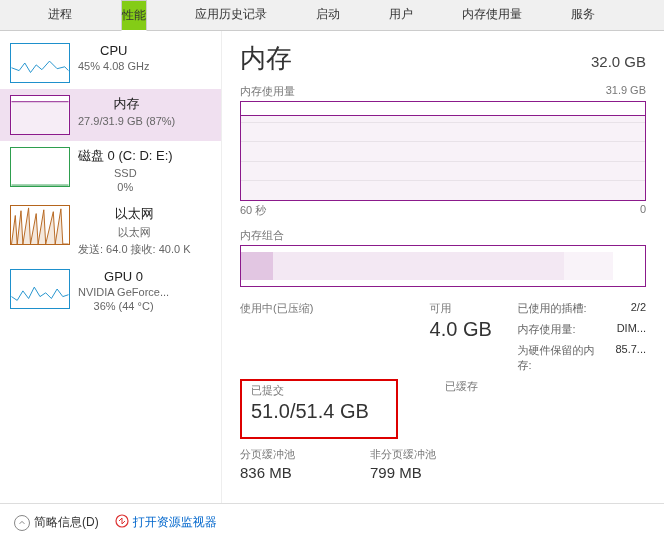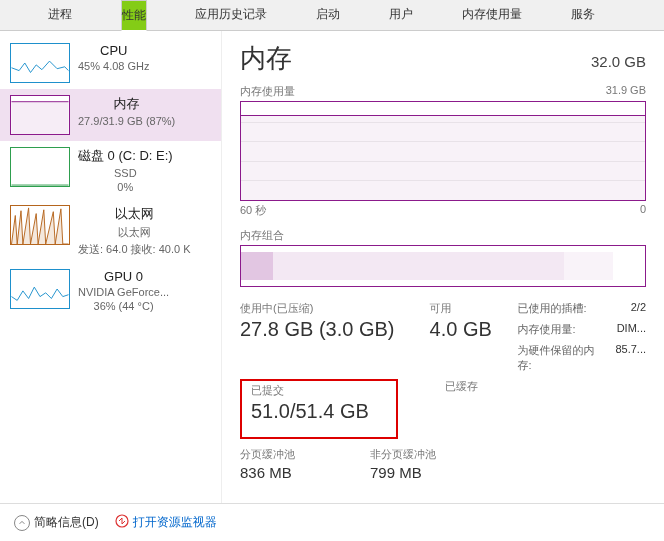--- a/index.html
+++ b/index.html
@@ -150,21 +150,20 @@
     <div class="comp-chart">
       <div class="seg" style="left:0;width:8%;background:rgba(139,26,139,0.25)"></div>
       <div class="seg" style="left:8%;width:72%;background:rgba(139,26,139,0.1)"></div>
       <div class="seg" style="left:80%;width:12%;background:rgba(139,26,139,0.05)"></div>
     </div>
 
     <div class="col2">
       <div class="left-col">
         <div class="stat big">
           <div class="lbl">使用中(已压缩)</div>
-          <div class="val">27.8 GB (3.0 GB)</div>
         </div>
       </div>
       <div class="mid-col">
         <div class="stat big">
           <div class="lbl">可用</div>
           <div class="val">4.0 GB</div>
         </div>
       </div>
       <div class="rgrid">
         <div class="rrow">

